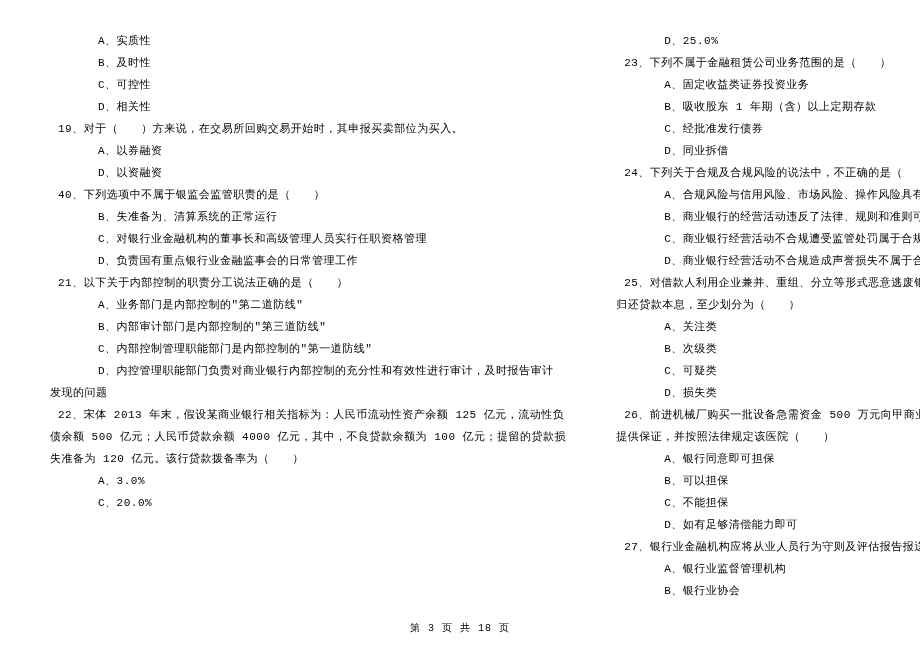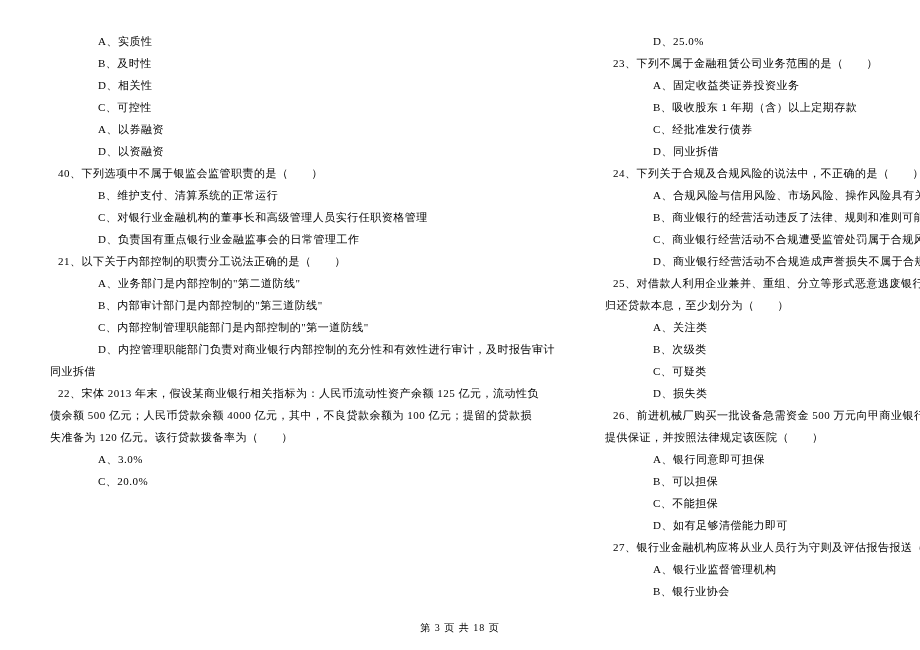--- a/index.html
+++ b/index.html
@@ -1,18 +1,19 @@
 <!DOCTYPE html>
 <html><head>
   <meta charset="utf-8">
   <style>
     * {
       margin: 0;
       padding: 0;
       box-sizing: border-box;
+      font-family: Liberation Mono, monospace;
     }
     body {
       width: 920px;
       height: 650px;
       background: #fff;
       font-family: "SimSun", "宋体", serif;
       font-size: 11px;
       color: #000;
       position: relative;
       padding: 30px 50px 40px 50px;
@@ -51,34 +52,35 @@
       letter-spacing: 1px;
     }
   </style>
 </head>
 <body>
 
 <div class="columns">
   <div class="col">
     <div class="line opt">A、实质性</div>
     <div class="line opt">B、及时性</div>
+    <div class="line opt">C、可控性</div>
     <div class="line opt">D、相关性</div>
-    <div class="line opt">C、可控性</div>
+    <div class="line q">19、对于（　　）方来说，在交易所回购交易开始时，其申报买卖部位为买入。</div>
     <div class="line opt">A、以券融资</div>
     <div class="line opt">D、以资融资</div>
     <div class="line q">40、下列选项中不属于银监会监管职责的是（　　）</div>
-    <div class="line opt">B、维护支付、清算系统的正常运行</div>
+    <div class="line opt">B、失准备为、清算系统的正常运行</div>
     <div class="line opt">C、对银行业金融机构的董事长和高级管理人员实行任职资格管理</div>
     <div class="line opt">D、负责国有重点银行业金融监事会的日常管理工作</div>
     <div class="line q">21、以下关于内部控制的职责分工说法正确的是（　　）</div>
     <div class="line opt">A、业务部门是内部控制的"第二道防线"</div>
     <div class="line opt">B、内部审计部门是内部控制的"第三道防线"</div>
     <div class="line opt">C、内部控制管理职能部门是内部控制的"第一道防线"</div>
     <div class="line opt">D、内控管理职能部门负责对商业银行内部控制的充分性和有效性进行审计，及时报告审计</div>
-    <div class="line cont">同业拆借</div>
+    <div class="line cont">发现的问题</div>
     <div class="line q">22、宋体 2013 年末，假设某商业银行相关指标为：人民币流动性资产余额 125 亿元，流动性负</div>
     <div class="line cont">债余额 500 亿元；人民币贷款余额 4000 亿元，其中，不良贷款余额为 100 亿元；提留的贷款损</div>
     <div class="line cont">失准备为 120 亿元。该行贷款拨备率为（　　）</div>
     <div class="line opt">A、3.0%</div>
     <div class="line opt">C、20.0%</div>
   </div>
 
   <div class="col">
     <div class="line opt">D、25.0%</div>
     <div class="line q">23、下列不属于金融租赁公司业务范围的是（　　）</div>

